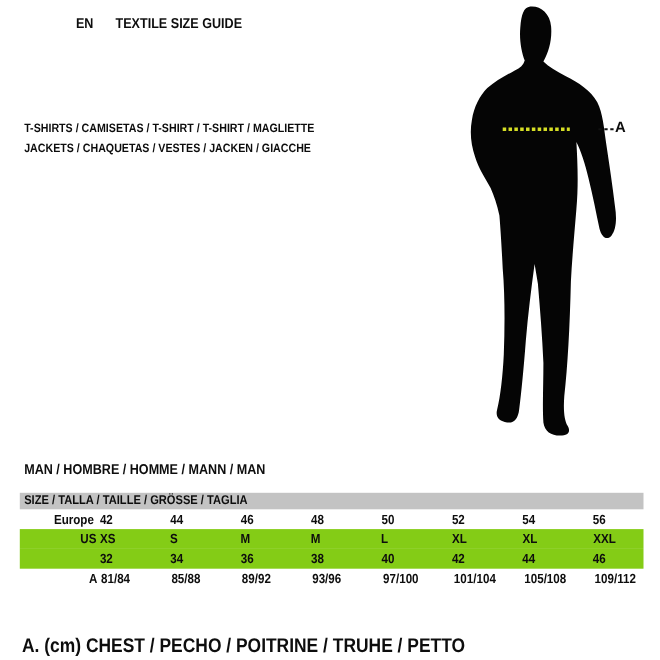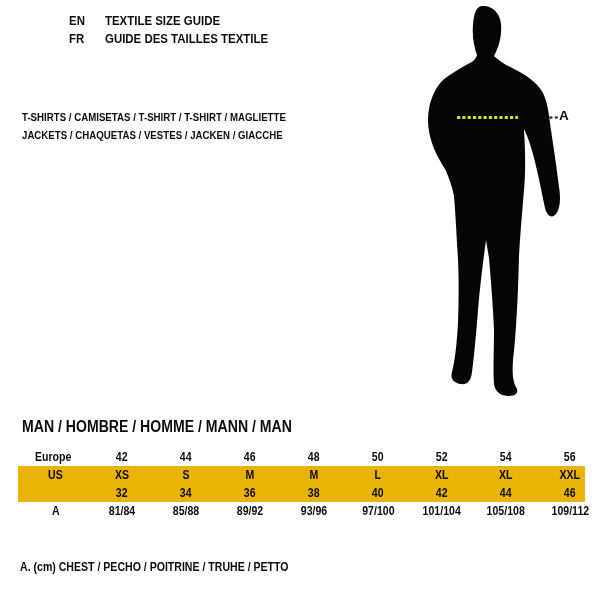--- a/index.html
+++ b/index.html
@@ -19,45 +19,41 @@
 
   
   .category-block{position:absolute;left:22px;top:108px;}
   .category-line{height:18.2px;line-height:18.2px;font-size:11px;font-weight:bold;}
 
   
   .figure-wrap{position:absolute;left:405px;top:0;width:170px;height:400px;}
   .measure-label{position:absolute;left:559px;top:108px;font-size:13.5px;font-weight:bold;line-height:15px;}
 
   
-  .section-title{position:absolute;left:22px;top:419px;font-size:16px;font-weight:bold;line-height:16px;}
+  .section-title{position:absolute;left:22px;top:419px;font-size:13px;font-weight:bold;line-height:16px;}
 
   
   .size-table{position:absolute;left:18px;top:448px;width:567px;font-weight:bold;}
   .t-header{height:15px;line-height:15px;background:#c3c3c3;font-size:11.5px;padding-left:4px;}
   .t-row{display:flex;height:18px;line-height:18px;font-size:12px;overflow:visible;}
-  .t-row.shaded{background:#eab308;}
+  .t-row.shaded{background:#84cc16;}
   .cell{flex:none;}
-  .cell.lab{width:68px;padding-left:4px;text-align:center;}
-  .cell.val{width:64px;text-align:center;}
+  .cell.lab{width:68px;padding-left:4px;text-align:right;}
+  .cell.val{width:64px;text-align:left;}
 
   
-  .footnote{position:absolute;left:20px;top:560px;font-size:12px;font-weight:bold;line-height:15px;}
+  .footnote{position:absolute;left:20px;top:580px;font-size:18px;font-weight:bold;line-height:15px;}
 </style>
 </head>
 <body>
 
 <div class="lang-list">
   <div class="lang-row">
     <span class="lang-code"><span class="cond cond-left">EN</span></span>
     <span class="cond cond-left">TEXTILE SIZE GUIDE</span>
-  </div>
-  <div class="lang-row">
-    <span class="lang-code"><span class="cond cond-left">FR</span></span>
-    <span class="cond cond-left">GUIDE DES TAILLES TEXTILE</span>
   </div>
 </div>
 
 <div class="category-block">
   <div class="category-line">
     <span class="cond cond-left">T-SHIRTS / CAMISETAS / T-SHIRT / T-SHIRT / MAGLIETTE</span>
   </div>
   <div class="category-line">
     <span class="cond cond-left">JACKETS / CHAQUETAS / VESTES / JACKEN / GIACCHE</span>
   </div>
@@ -104,20 +100,23 @@
     <line x1="139" y1="117.5" x2="155" y2="117.5" stroke-width="1.8" stroke-dasharray="3 2.4" stroke="#111111"></line>
   </svg>
 </div>
 <span class="measure-label">A</span>
 
 <div class="section-title">
   <span class="cond cond-left">MAN / HOMBRE / HOMME / MANN / MAN</span>
 </div>
 
 <div class="size-table">
+  <div class="t-header">
+    <span class="cond cond-left">SIZE / TALLA / TAILLE / GRÖSSE / TAGLIA</span>
+  </div>
 
   <div class="t-row">
     <div class="cell lab"><span class="cond cond-left">Europe</span></div>
     <div class="cell val"><span class="cond">42</span></div>
     <div class="cell val"><span class="cond">44</span></div>
     <div class="cell val"><span class="cond">46</span></div>
     <div class="cell val"><span class="cond">48</span></div>
     <div class="cell val"><span class="cond">50</span></div>
     <div class="cell val"><span class="cond">52</span></div>
     <div class="cell val"><span class="cond">54</span></div>

